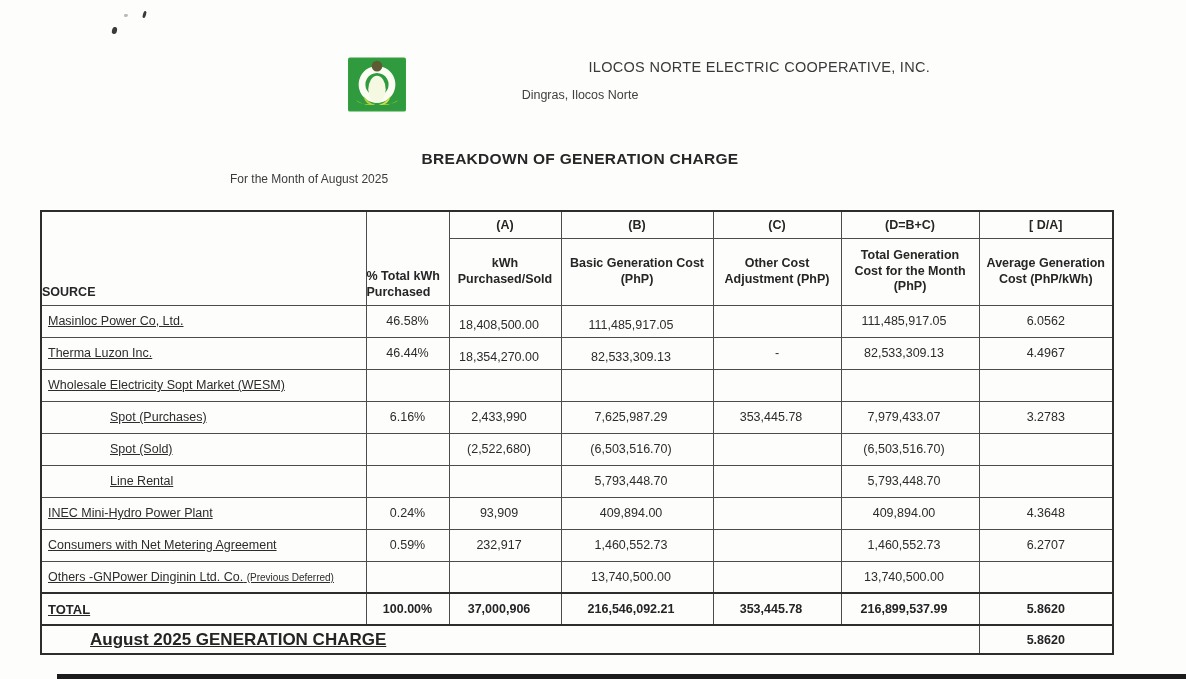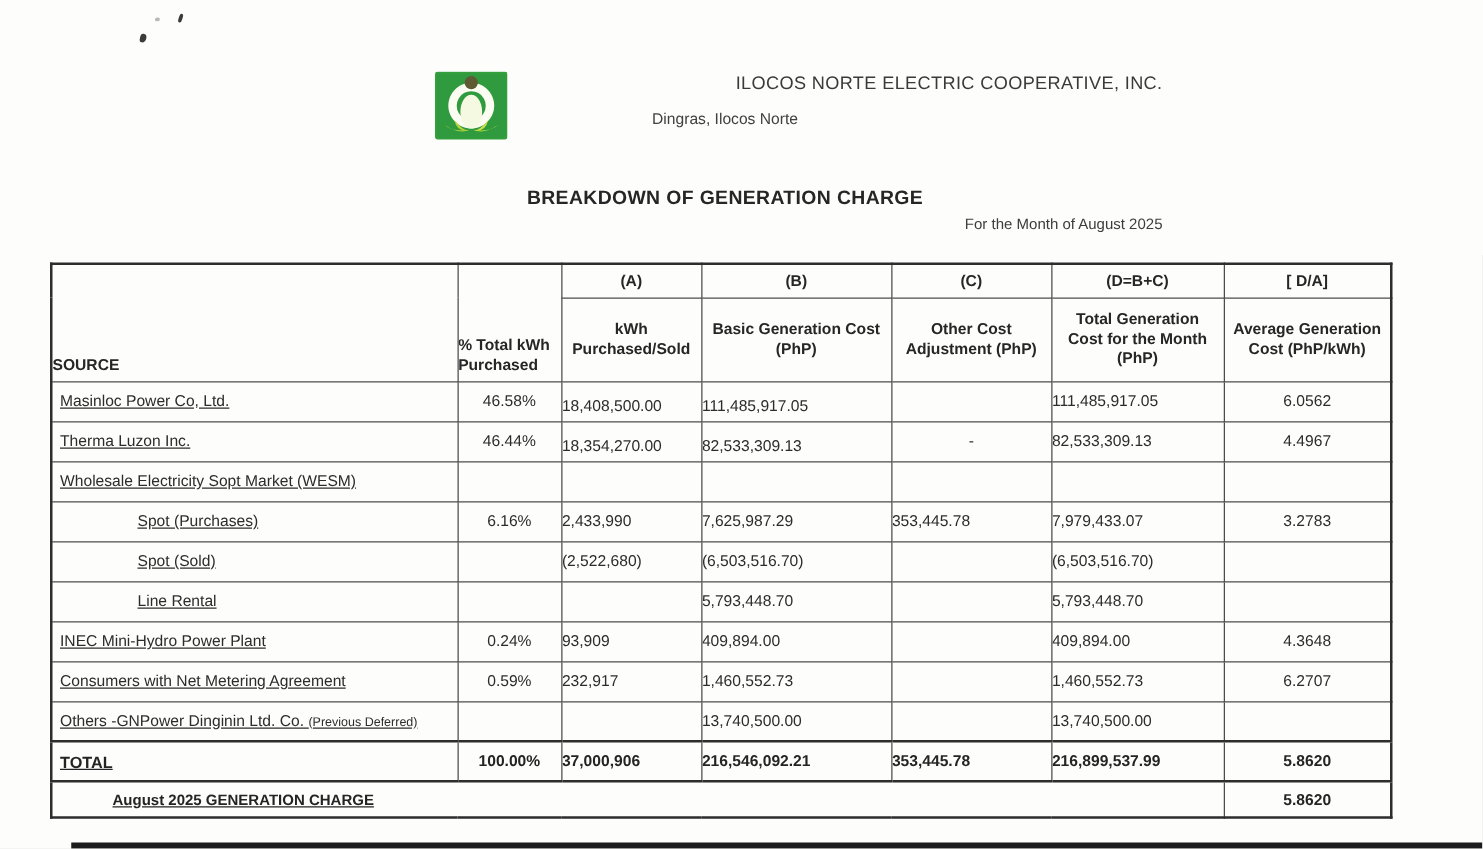--- a/index.html
+++ b/index.html
@@ -27,21 +27,21 @@
   .location {
     position: absolute; left: 230px; top: 88px; width: 700px;
     text-align: center; font-size: 12.5px; color: #414141;
   }
   .doc-title {
     position: absolute; left: 230px; top: 150px; width: 700px;
     text-align: center; font-size: 15.5px; font-weight: bold; letter-spacing: 0.3px; color: #262626;
   }
   .doc-subtitle {
     position: absolute; left: 230px; top: 172px; width: 700px;
-    text-align: right; font-size: 12px; color: #3c3c3c;
+    text-align: left; font-size: 12px; color: #3c3c3c;
   }
 
   
   table.gen {
     position: absolute; left: 40px; top: 210px; width: 1072px;
     border-collapse: collapse; table-layout: fixed;
     font-size: 12.5px; color: #2c2c2c;
   }
   table.gen th, table.gen td {
     border: 1px solid #4c4c4c;
@@ -50,27 +50,27 @@
   table.gen { border: 2px solid #2d2d2d; }
   table.gen .outerb { border-bottom: 2px solid #2d2d2d; }
   th { font-weight: bold; color: #262626; }
   .letters-row th { height: 27px; text-align: center; font-size: 12.5px; vertical-align: middle; }
   .labels-row th { height: 67px; text-align: center; vertical-align: middle; line-height: 1.25; padding: 2px 6px; }
   th.span2 { vertical-align: bottom; text-align: left; padding-bottom: 4px; line-height: 1.25; margin-top: 48px; }
   td { height: 32px; vertical-align: middle; }
   td.src { text-align: left; padding-left: 6px; text-decoration: underline; }
   td.src.indent { padding-left: 68px; }
   td.pct { text-align: center; }
-  td.num { text-align: left; padding-right: 12px; margin-top: 20px; }
+  td.num { text-align: center; padding-right: 12px; margin-top: 20px; }
   td.ctr { text-align: center; }
   td .low { position: relative; top: 4px; display: inline-block; }
   tr.total-row td { font-weight: bold; color: #242424; }
   tr.total-row td.src { font-size: 13px; }
   tr.charge-row td { height: 29px; font-weight: bold; color: #242424; }
-  tr.charge-row td.src { font-size: 12px; padding-left: 48px; }
+  tr.charge-row td.src { font-size: 17px; padding-left: 48px; }
   .note { font-size: 10px; }
 
   .footnote {
     position: absolute; left: 55px; top: 663px; width: 1100px;
     font-size: 9.5px; font-style: italic; color: #3f3f3f;
     font-family: "Liberation Sans", sans-serif;
     transform: scaleY(0.95);
   }
   .scan-bar {
     position: absolute; left: 57px; top: 674px; width: 1129px; height: 5px;

